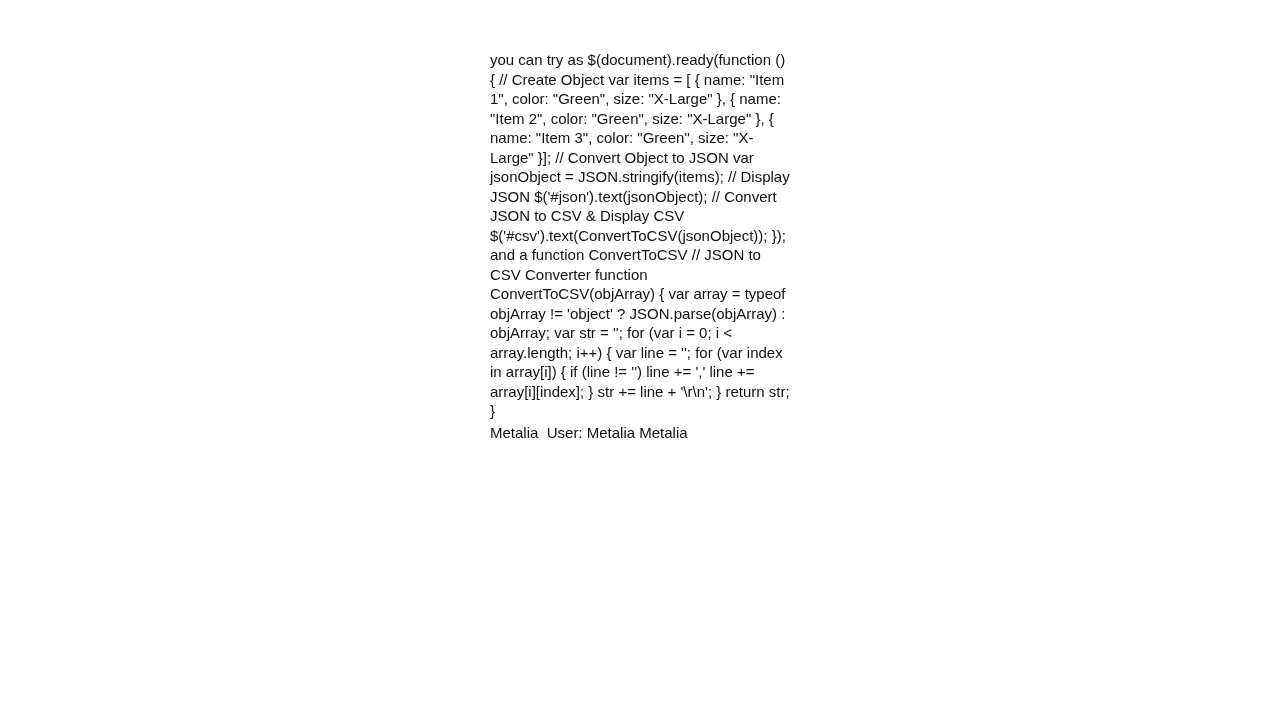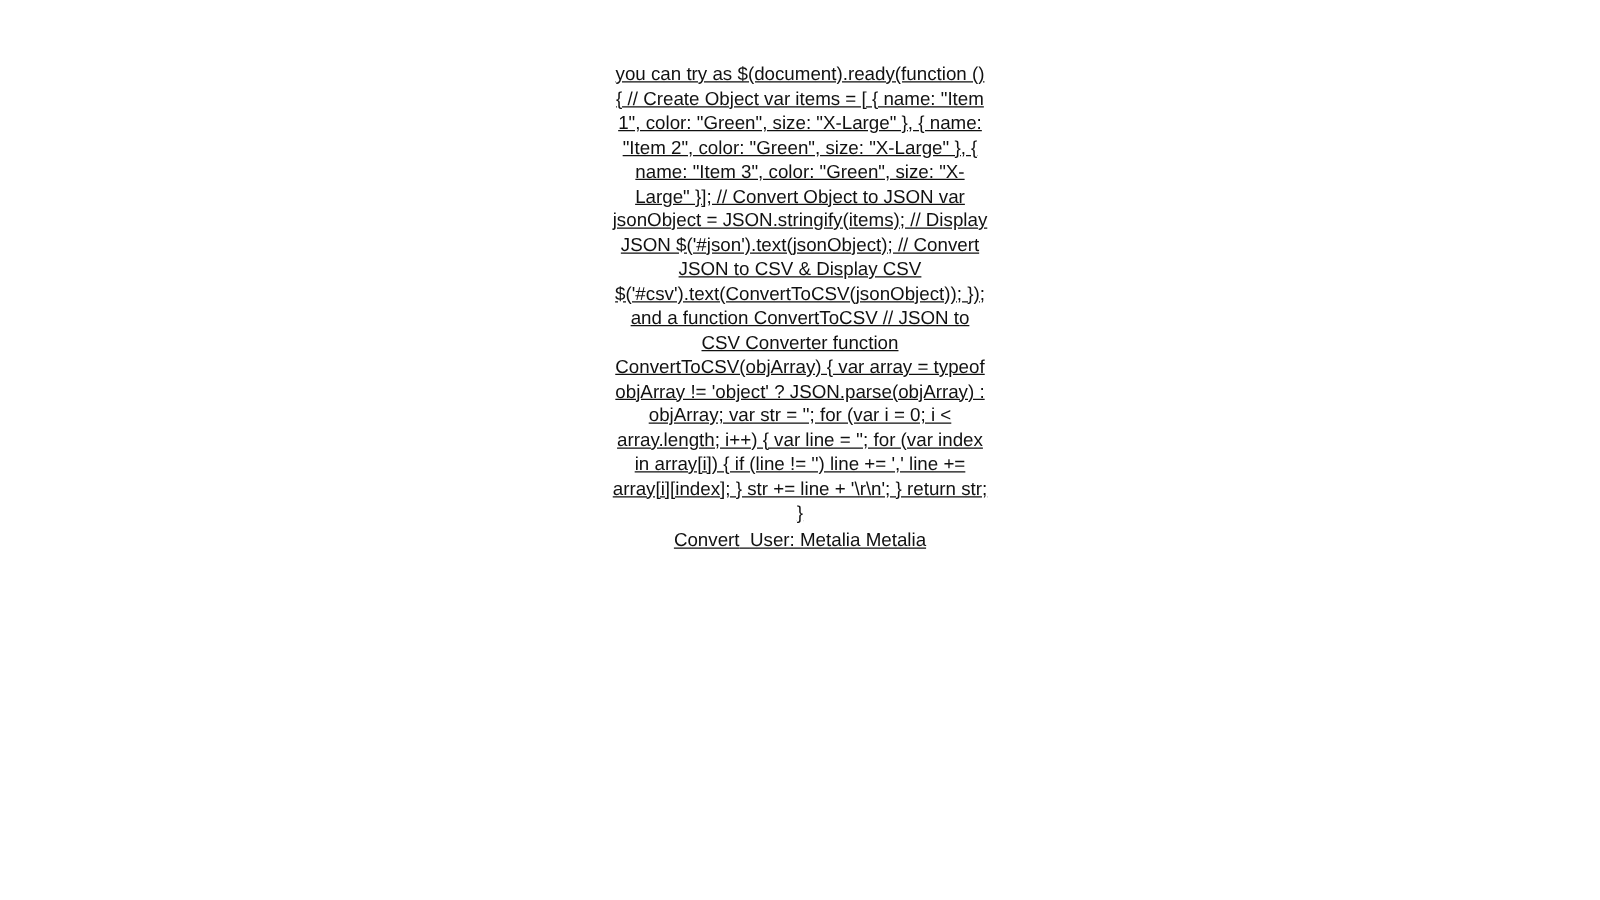--- a/index.html
+++ b/index.html
@@ -12,31 +12,29 @@
       height: 720px;
       background: #ffffff;
       font-family: Arial, Helvetica, sans-serif;
       display: flex;
       justify-content: center;
       align-items: flex-start;
       padding-top: 50px;
     }
     .content-block {
       width: 300px;
-      text-align: center;
       font-size: 15px;
       line-height: 1.3;
       color: #111111;
-      text-decoration: underline;
     }
     .source-line {
       margin-top: 2px;
     }
   </style>
 </head>
 <body>
 
 <div class="content-block">
   <div>you can try as $(document).ready(function () {          // Create Object         var items = [               { name: "Item 1", color: "Green", size: "X-Large" },               { name: "Item 2", color: "Green", size: "X-Large" },               { name: "Item 3", color: "Green", size: "X-Large" }];          // Convert Object to JSON         var jsonObject = JSON.stringify(items);           // Display JSON             $('#json').text(jsonObject);           // Convert JSON to CSV &amp; Display CSV             $('#csv').text(ConvertToCSV(jsonObject));     });  and a function ConvertToCSV // JSON to CSV Converter         function ConvertToCSV(objArray) {             var array = typeof objArray != 'object' ? JSON.parse(objArray) : objArray;             var str = '';              for (var i = 0; i &lt; array.length; i++) {                 var line = '';                 for (var index in array[i]) {                     if (line != '') line += ','                      line += array[i][index];                 }                  str += line + '\r\n';             }              return str;         }</div>
   <div class="source-line">
-    <span>Convert</span>&nbsp;&nbsp;<span>User: Metalia Metalia</span>
+    <span>Metalia</span>&nbsp;&nbsp;<span>User: Metalia Metalia</span>
   </div>
 </div>
 
 </body></html>

